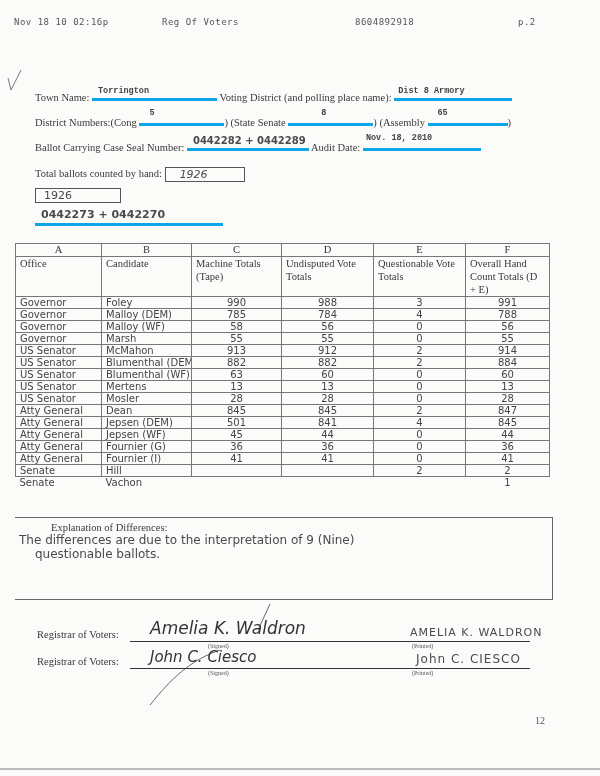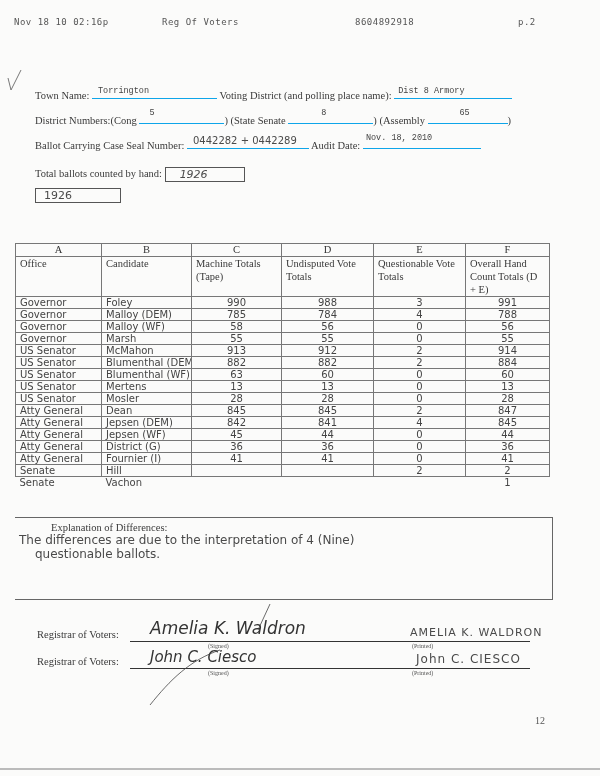--- a/index.html
+++ b/index.html
@@ -2,21 +2,21 @@
 <html><head>
 <meta charset="utf-8">
 <style>
   html, body { margin: 0; padding: 0; }
   body { width: 600px; height: 776px; background: #fbfbfa; position: relative; overflow: hidden; font-family: "Liberation Serif", serif; color: #333; }
   .fax { position: absolute; top: 17px; font-family: "DejaVu Sans Mono", monospace; font-size: 9px; color: #555; letter-spacing: 0.5px; }
   .serif { font-family: "Liberation Serif", serif; font-size: 10.5px; color: #3a3a3a; }
   .mono { font-family: "Liberation Mono", monospace; font-size: 8.5px; color: #444; }
   .hand { font-family: "DejaVu Sans", sans-serif; color: #4a4a4a; font-size: 11px; font-style: italic; }
   .line-row { position: absolute; left: 35px; white-space: nowrap; }
-  .blank { display: inline-block; border-bottom: 1px solid #0ea5e9; position: relative; vertical-align: baseline; height: 12px; }
+  .blank { display: inline-block; border-bottom: 3px solid #0ea5e9; position: relative; vertical-align: baseline; height: 12px; font-weight: bold; }
   .blank > span { position: absolute; bottom: 2px; }
   .box { display: inline-block; border: 1px solid #555; height: 13px; vertical-align: middle; position: relative; }
   .box > span { position: absolute; left: 14px; top: 0px; text-align: center; }
   table.tally { position: absolute; left: 15px; top: 243px; border-collapse: collapse; width: 534px; table-layout: fixed; }
   table.tally td, table.tally th { border: 1px solid #777; padding: 0 4px; font-weight: normal; vertical-align: top; }
   table.tally th.letter { text-align: center; font-size: 10.5px; height: 12px; line-height: 12px; font-family: "Liberation Serif", serif; color: #333; }
   table.tally td.hdr { height: 39px; font-size: 10.5px; line-height: 13px; font-family: "Liberation Serif", serif; color: #3a3a3a; }
   table.tally tr.data td { height: 11px; line-height: 11px; font-family: "DejaVu Sans", sans-serif; font-size: 10px; color: #444; white-space: nowrap; overflow: hidden; }
   table.tally tr.data td.num { text-align: center; }
   table.tally tr.last td { border: none; }
@@ -46,40 +46,41 @@
   <span>Town Name:</span>
   <span class="blank" style="width:125px;"><span class="mono" style="left:6px;">Torrington</span></span>
   <span>Voting District (and polling place name):</span>
   <span class="blank" style="width:118px;"><span class="mono" style="left:4px;">Dist 8  Armory</span></span>
 </div>
 
 <div class="line-row serif" style="top:111px;">
   <span>District Numbers:(Cong</span>
   <span class="blank" style="width:85px;"><span class="mono" style="left:10px; bottom:5px;">5</span></span><span>) (State Senate</span>
   <span class="blank" style="width:85px;"><span class="mono" style="left:33px; bottom:5px;">8</span></span><span>) (Assembly</span>
-  <span class="blank" style="width:80px;"><span class="mono" style="left:32px; bottom:5px;">65</span></span><span>)</span>
+  <span class="blank" style="width:80px;"><span class="mono" style="left:10px; bottom:5px;">65</span></span><span>)</span>
 </div>
 
 <div class="line-row serif" style="top:136px;">
   <span>Ballot Carrying Case Seal Number:</span>
   <span class="blank" style="width:122px;"><span class="hand" style="left:6px; font-style:normal; font-size:10px;margin-top:40px;">0442282 + 0442289</span></span>
   <span>Audit Date:</span>
   <span class="blank" style="width:118px;"><span class="mono" style="left:3px; bottom:5px;">Nov. 18, 2010</span></span>
 </div>
 
 <div class="line-row serif" style="top:167px;">
   <span>Total ballots counted by hand:</span>
   <span class="box" style="width:78px;"><span class="hand" style="font-size:11px;">1926</span></span>
 </div>
 
 <div class="line-row serif" style="top:188px;">
   <span class="box" style="width:84px;"><span class="hand" style="left:8px; font-style:normal; font-size:11px;">1926</span></span>
 </div>
 
 <div class="line-row serif" style="top:211px;">
+  <span class="blank" style="width:188px;"><span class="hand" style="left:6px; font-style:normal; font-size:11px;">0442273 + 0442270</span></span>
 </div>
 
 <table class="tally">
   <colgroup>
     <col style="width:86px">
       <col style="width:90px">
       <col style="width:90px">
       <col style="width:92px">
       <col style="width:92px">
       <col style="width:84px">
@@ -177,36 +178,36 @@
     <td>Atty General</td>
     <td>Dean</td>
     <td class="num">845</td>
     <td class="num">845</td>
     <td class="num">2</td>
     <td class="num">847</td>
   </tr>
   <tr class="data">
     <td>Atty General</td>
     <td>Jepsen (DEM)</td>
-    <td class="num">842</td>
+    <td class="num">501</td>
     <td class="num">841</td>
     <td class="num">4</td>
     <td class="num">845</td>
   </tr>
   <tr class="data">
     <td>Atty General</td>
     <td>Jepsen (WF)</td>
     <td class="num">45</td>
     <td class="num">44</td>
     <td class="num">0</td>
     <td class="num">44</td>
   </tr>
   <tr class="data">
     <td>Atty General</td>
-    <td>District (G)</td>
+    <td>Fournier (G)</td>
     <td class="num">36</td>
     <td class="num">36</td>
     <td class="num">0</td>
     <td class="num">36</td>
   </tr>
   <tr class="data">
     <td>Atty General</td>
     <td>Fournier (I)</td>
     <td class="num">41</td>
     <td class="num">41</td>
@@ -227,21 +228,21 @@
     <td class="num"></td>
     <td class="num"></td>
     <td class="num"></td>
     <td class="num">1</td>
   </tr>
 </tbody>
   </table>
 
 <div class="explain">
   <div class="label">Explanation of Differences:</div>
-  <div class="text" style="top:15px;">The differences are due to the interpretation of 4 (Nine)</div>
+  <div class="text" style="top:15px;">The differences are due to the interpretation of 9 (Nine)</div>
   <div class="text" style="top:29px; left:20px;">questionable ballots.</div>
 </div>
 
 <div class="sig-row serif" style="top:629px;">
   <span>Registrar of Voters:</span>
 </div>
 <div class="sig-line" style="left:130px; top:627px; width:400px;"></div>
 <div class="hand" style="position:absolute; left:150px; top:618px; font-size:17px; color:#333;">Amelia K. Waldron</div>
 <div class="hand" style="position:absolute; left:410px; top:626px; font-size:11px; font-style:normal; letter-spacing:1px;">AMELIA K. WALDRON</div>
 <div class="sig-caption" style="left:208px; top:643px;">(Signed)</div>

